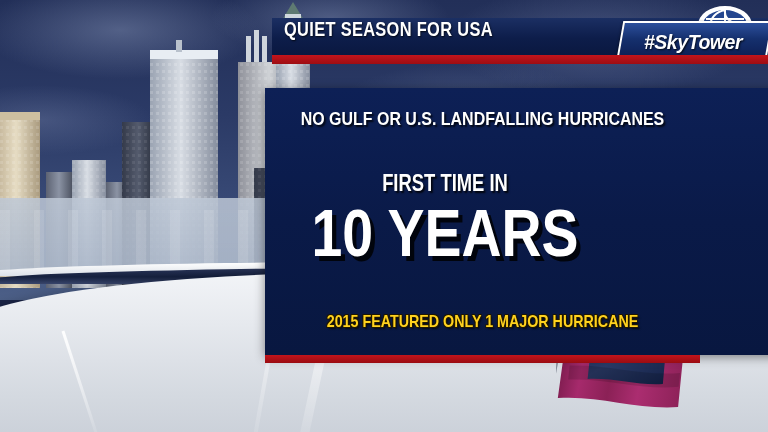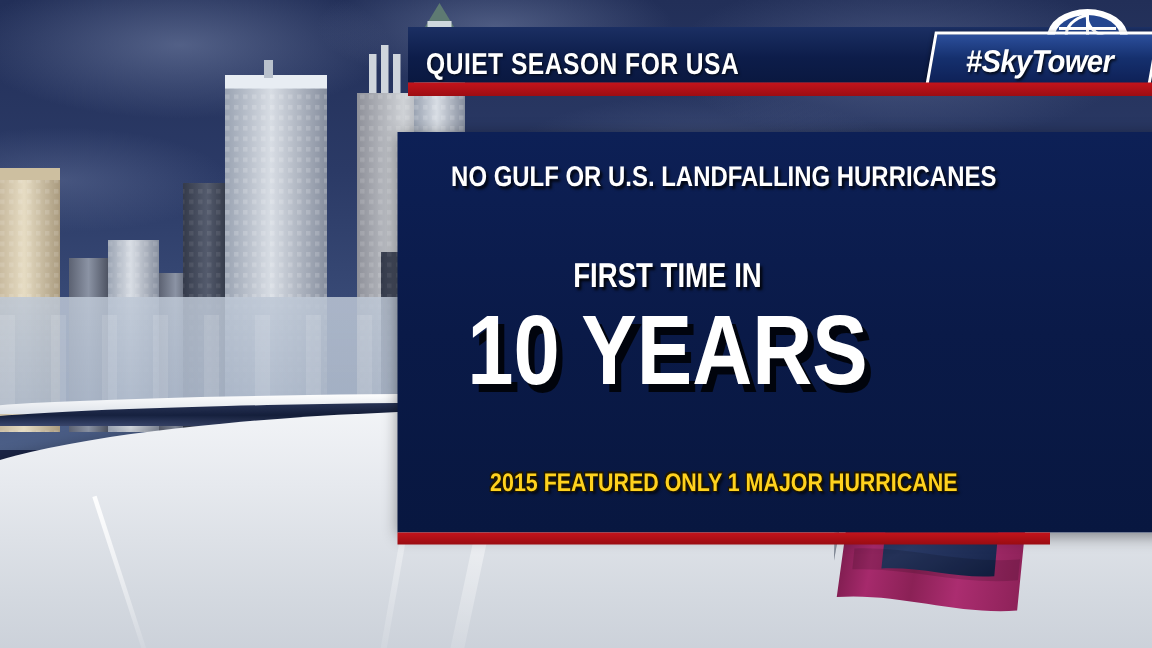--- a/index.html
+++ b/index.html
@@ -36,21 +36,21 @@
         filter:blur(.4px);}
   .glass-refl{position:absolute;left:0;top:210px;width:768px;height:62px;
         background-image:
           repeating-linear-gradient(90deg, rgba(255,255,255,.20) 0 10px, rgba(0,0,0,0) 10px 34px);
         opacity:.55;}
   .seam{position:absolute;background:linear-gradient(180deg,rgba(255,255,255,.95),rgba(255,255,255,0));}
 
   
   .hdr{position:absolute;left:272px;top:18px;width:496px;height:37px;
        background:linear-gradient(180deg,#1b2f63 0%,#0d1d4a 55%,#0a1840 100%);
-       display:flex;align-items:flex-end;}
+       display:flex;align-items:flex-start;}
   .hdr-red{position:absolute;left:272px;top:55px;width:496px;height:9px;
        background:linear-gradient(180deg,#c3141b 0%,#9d0d13 100%);}
   .hdr-title{color:#fff;font-size:20px;font-weight:bold;letter-spacing:.4px;
        transform:scaleX(.82);transform-origin:left center;white-space:nowrap;
        margin-left:12px;text-shadow:1px 1px 2px rgba(0,0,0,.75);}
 
   
   .logo{position:absolute;right:0;top:-14px;width:148px;height:54px;}
   .logo-dome{position:absolute;right:12px;top:0px;width:62px;height:22px;}
   .logo-plate{position:absolute;left:0;bottom:0;width:146px;height:33px;

